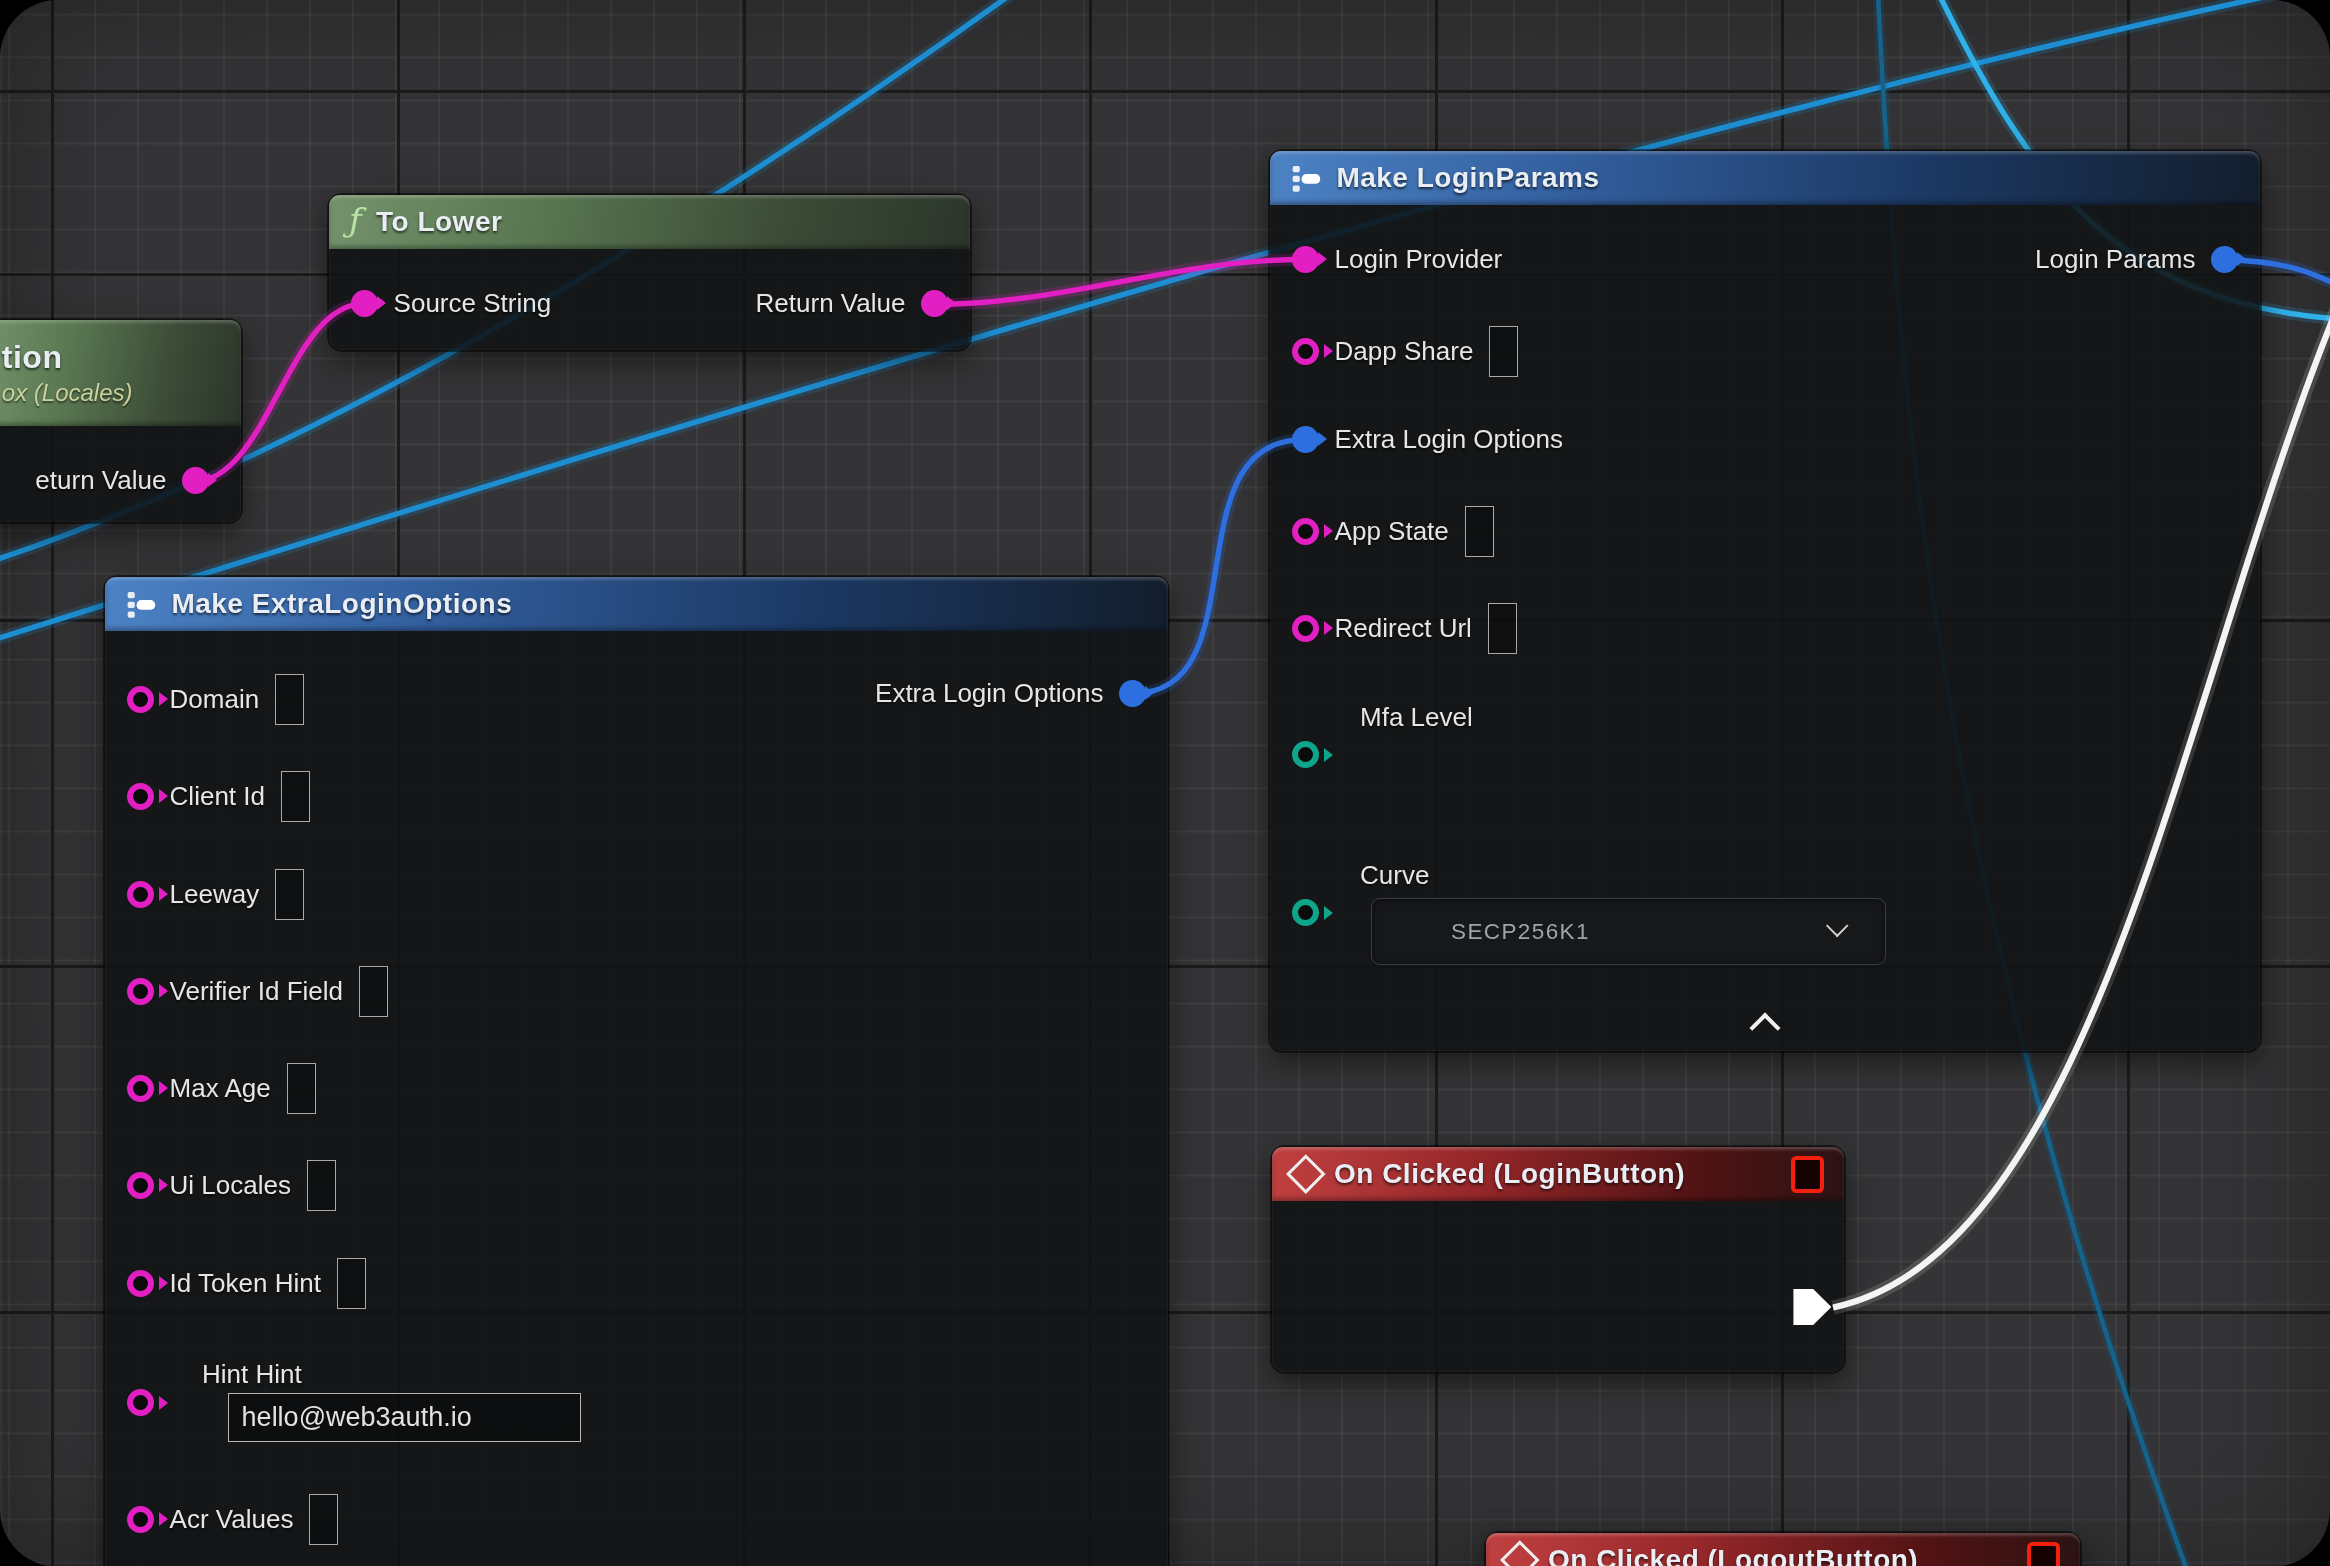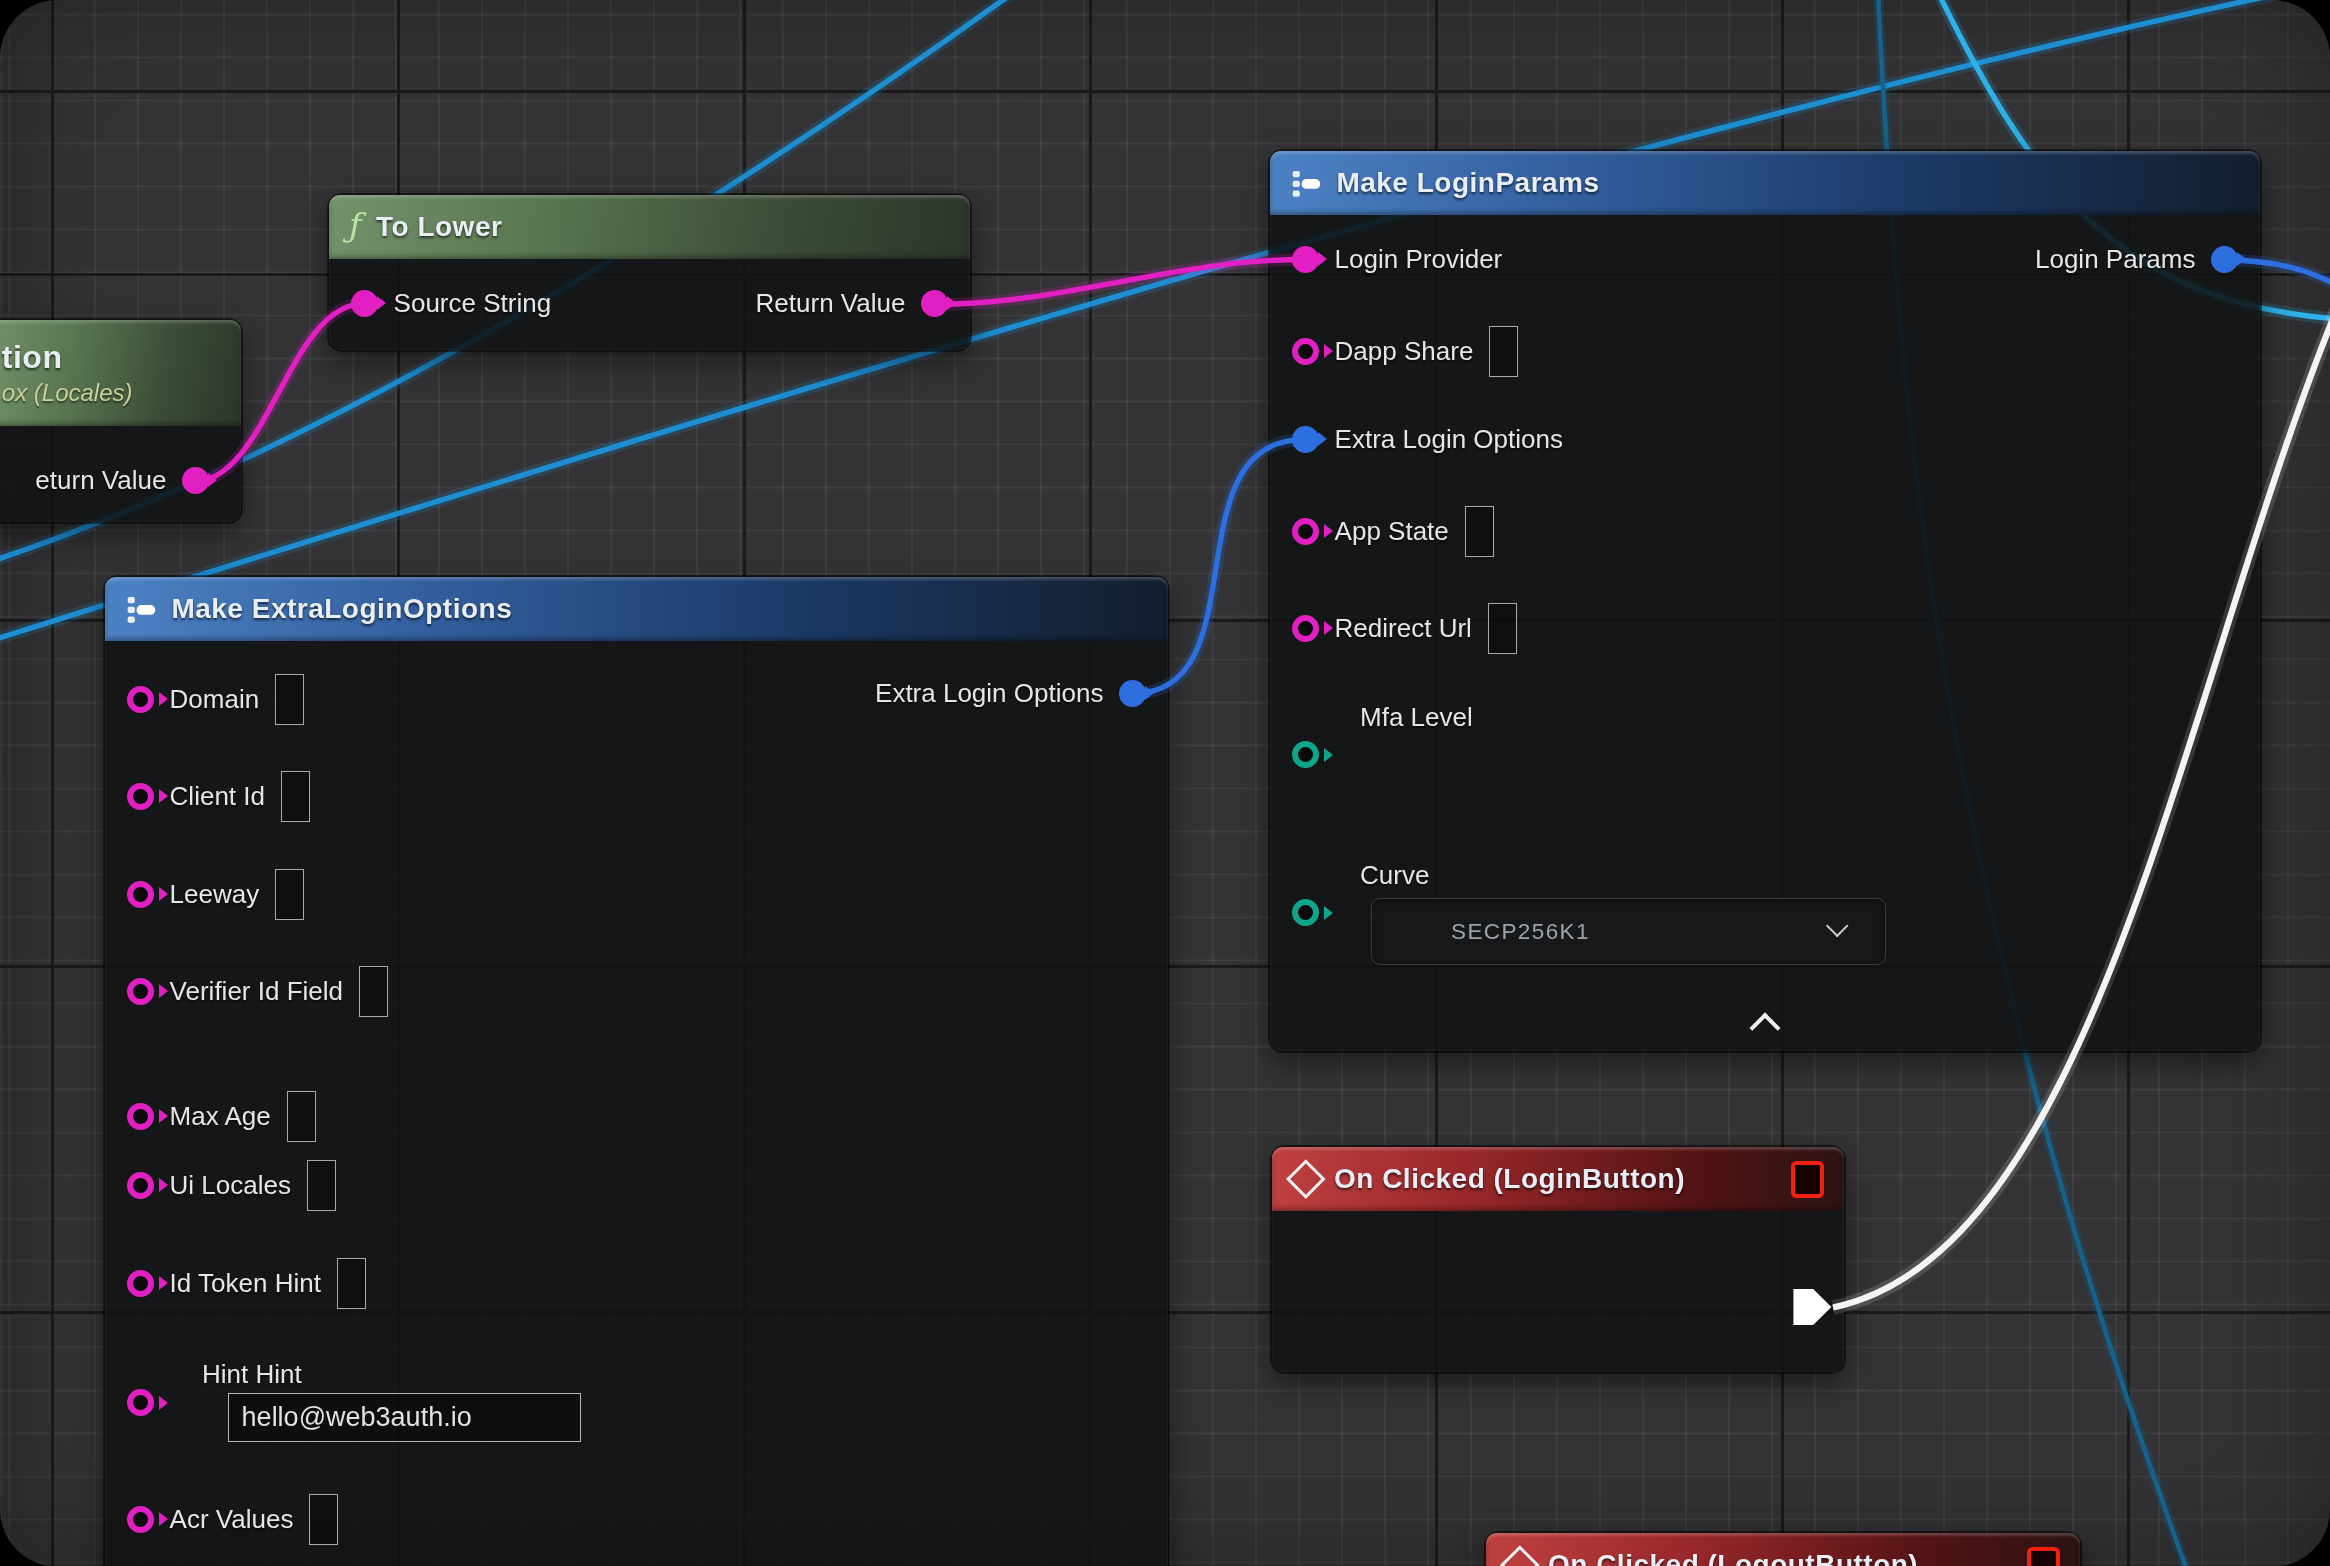--- a/index.html
+++ b/index.html
@@ -14,21 +14,21 @@
       repeating-linear-gradient(to bottom, rgba(255,255,255,0.05) 0 1.8px, transparent 1.8px 43px);
     background-position:51px 273px,51px 273px,8px 13.5px,8px 13.5px;
     box-shadow: inset 0 0 126px rgba(0,0,0,0.35);
     font-family:"Liberation Sans", sans-serif;
   }
   svg.wires{position:absolute;left:0;top:0;pointer-events:none;}
   .wires-under{z-index:1;}
   .node{position:absolute;z-index:2;border-radius:12.6px;background:rgba(16,18,19,0.88);
     box-shadow:0 10.8px 31px rgba(0,0,0,0.5), 0 0 0 1.8px rgba(0,0,0,0.6), inset 0 0 0 0.9px rgba(255,255,255,0.04);}
   .wires-over{z-index:3;}
-  .node-header{height:64px;border-radius:10.8px 10.8px 0 0;display:flex;align-items:center;gap:14.4px;
+  .node-header{height:54px;border-radius:10.8px 10.8px 0 0;display:flex;align-items:center;gap:14.4px;
     padding:0 20px;box-shadow:inset 0 2.7px 2.7px rgba(255,255,255,0.2), inset 0 -2.7px 5.4px rgba(0,0,0,0.35);}
   .hdr-green{background:linear-gradient(100deg,#74936c 0%,#5b7a53 30%,#3c4c37 70%,#2b362a 100%);}
   .hdr-blue{background:linear-gradient(90deg,#4c82c4 0%,#335f9e 30%,#1c3a66 65%,#131e2d 100%);}
   .hdr-red{background:linear-gradient(90deg,#c04040 0%,#97272a 35%,#511314 75%,#2c1313 100%);}
   .node-title{font-size:28px;font-weight:bold;color:#e9eef4;text-shadow:0 1.8px 2.7px rgba(0,0,0,0.65);letter-spacing:0.5px;white-space:nowrap;}
   .fn-icon{font-family:"DejaVu Serif",serif;font-style:italic;font-size:34px;color:#b9e2a6;line-height:1;margin-top:-3.6px;}
   .row{position:absolute;display:flex;align-items:center;gap:16px;height:50px;}
   .row-right{flex-direction:row;}
   .pin{position:relative;width:27px;height:27px;border-radius:50%;flex:none;}
   .pin::after{content:"";position:absolute;left:26px;top:50%;transform:translateY(-50%);
@@ -119,21 +119,21 @@
     <div class="row" style="top:292px;left:21.6px;">
       <span class="pin pin-hollow" style="--pc:#e21fc3;"></span>
       <span class="pin-label">Leeway</span>
       <span class="mini-box"></span>
     </div>
     <div class="row" style="top:389px;left:21.6px;">
       <span class="pin pin-hollow" style="--pc:#e21fc3;"></span>
       <span class="pin-label">Verifier Id Field</span>
       <span class="mini-box"></span>
     </div>
-    <div class="row" style="top:514px;left:21.6px;">
+    <div class="row" style="top:486px;left:21.6px;">
       <span class="pin pin-hollow" style="--pc:#e21fc3;"></span>
       <span class="pin-label">Max Age</span>
       <span class="mini-box"></span>
     </div>
     <div class="row" style="top:583px;left:21.6px;">
       <span class="pin pin-hollow" style="--pc:#e21fc3;"></span>
       <span class="pin-label">Ui Locales</span>
       <span class="mini-box"></span>
     </div>
     <div class="row" style="top:681px;left:21.6px;">

